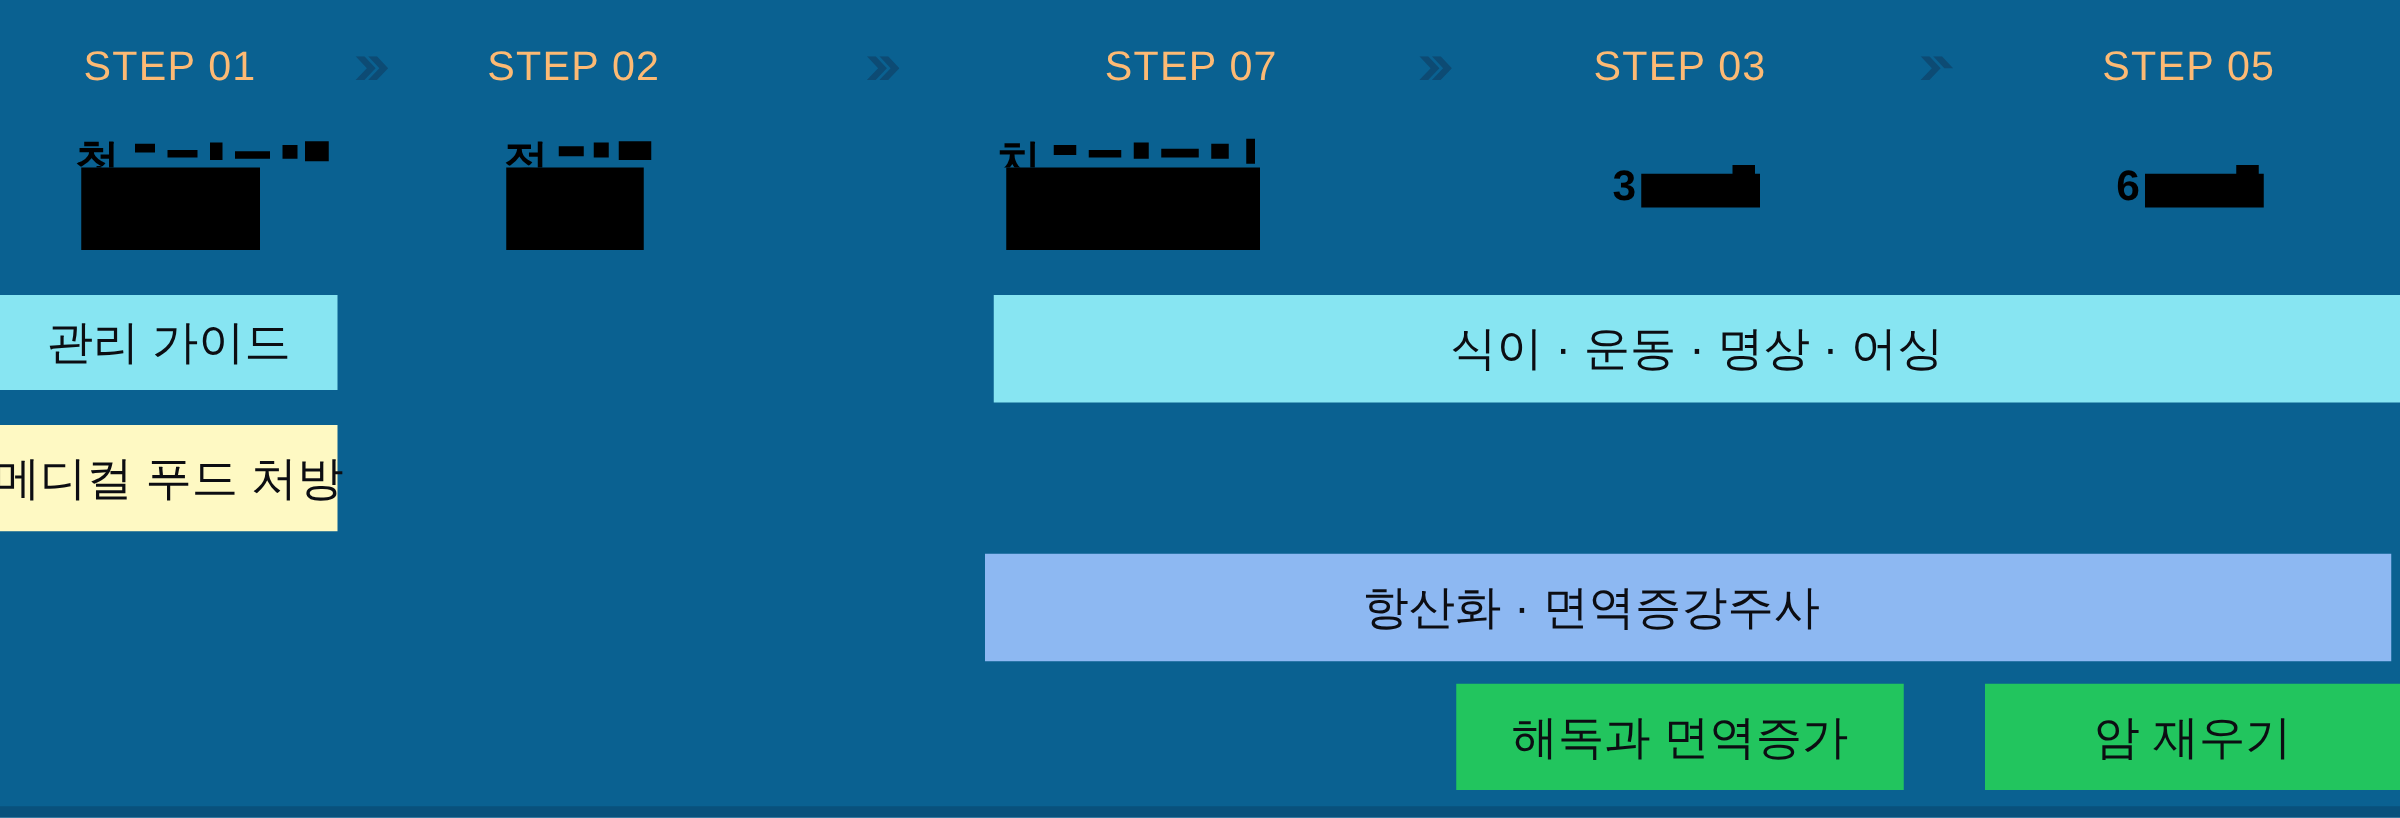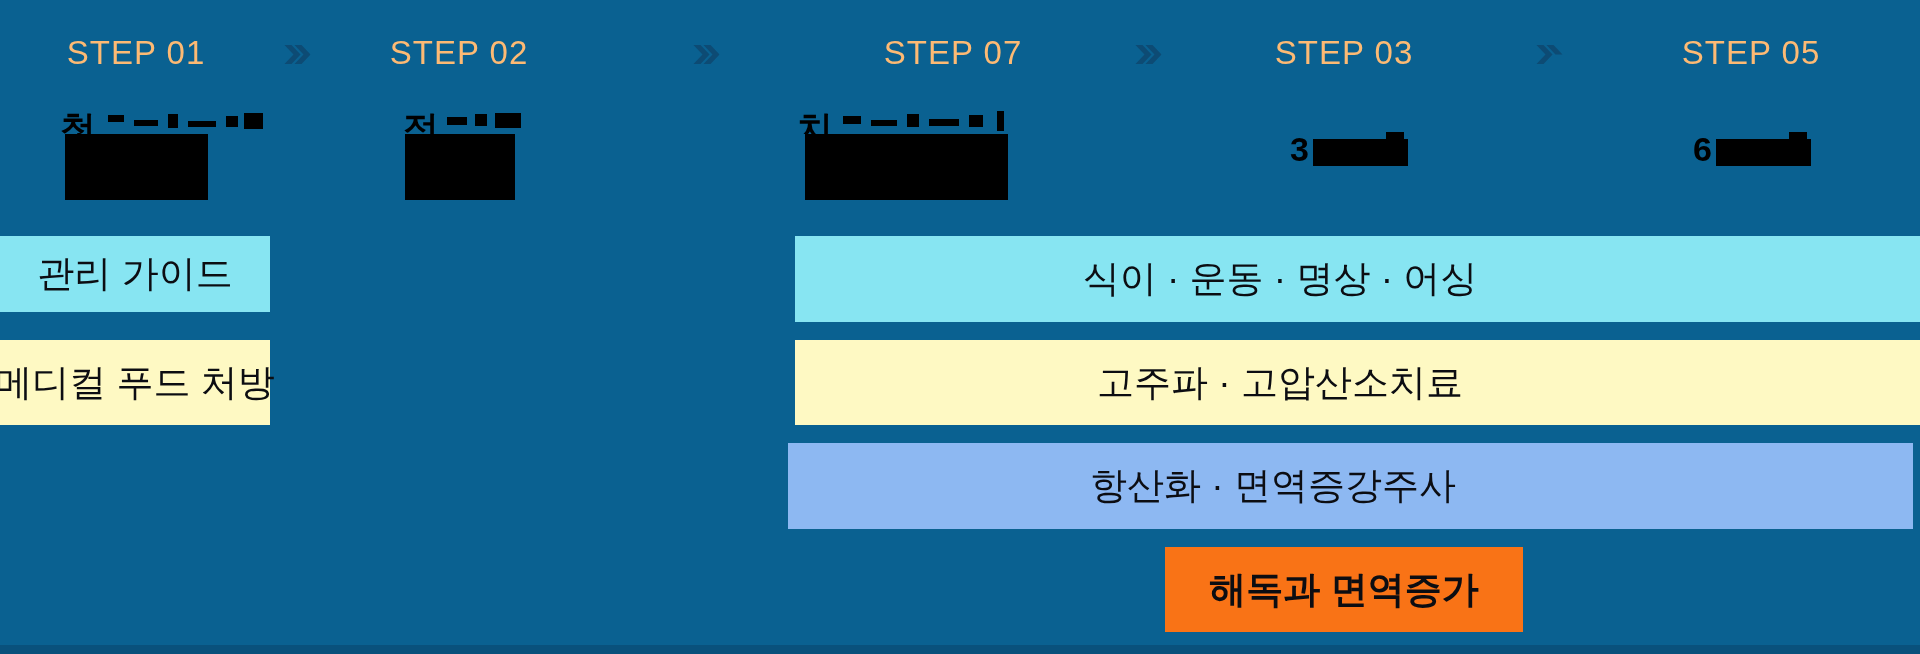--- a/index.html
+++ b/index.html
@@ -40,21 +40,21 @@
     position:absolute;
     display:flex;align-items:center;justify-content:center;
     color:#0c0d12;
     font-size:37px;font-weight:500;
     white-space:nowrap;
   }
   .bar .inner{text-align:center;}
   .c-row1{background:#87e5f2;}
   .c-row2{background:#fef9c3;}
   .c-row3{background:#8db8f2;}
-  .c-row4{background:#f97316;font-weight:bold;}
+  .c-row4{background:#22c55e;}
   .bottom-strip{
     position:absolute;left:0;bottom:0;width:1920px;height:9px;
     background:#09517c;
   }
 </style>
 </head>
 <body>
 
 <div class="canvas">
 
@@ -140,28 +140,28 @@
   </div>
 
   <div class="bar c-row1" style="left:0;top:236px;width:270px;height:76px">
     <span class="inner">관리 가이드</span>
   </div>
   <div class="bar c-row2" style="left:0;top:340px;width:270px;height:85px">
     <span class="inner">메디컬 푸드 처방</span>
   </div>
 
 
-  <div class="bar c-row1" style="left:795px;top:236px;width:1125px;height:86px;justify-content:flex-start">
+  <div class="bar c-row1" style="left:795px;top:236px;width:1125px;height:86px;justify-content:center">
     <span class="inner" style="width:970px">식이 · 운동 · 명상 · 어싱</span>
-  </div>
-  <div class="bar c-row2" style="left:795px;top:340px;width:1125px;height:85px;justify-content:flex-start">
-    <span class="inner" style="width:970px">고주파 · 고압산소치료</span>
   </div>
   <div class="bar c-row3" style="left:788px;top:443px;width:1125px;height:86px;justify-content:flex-start">
     <span class="inner" style="width:970px">항산화 · 면역증강주사</span>
   </div>
 
   <div class="bar c-row4" style="left:1165px;top:547px;width:358px;height:85px">
     <span class="inner">해독과 면역증가</span>
   </div>
+  <div class="bar c-row4" style="left:1588px;top:547px;width:332px;height:85px">
+    <span class="inner">암 재우기</span>
+  </div>
 
   <div class="bottom-strip"></div>
 </div>
 
 </body></html>

